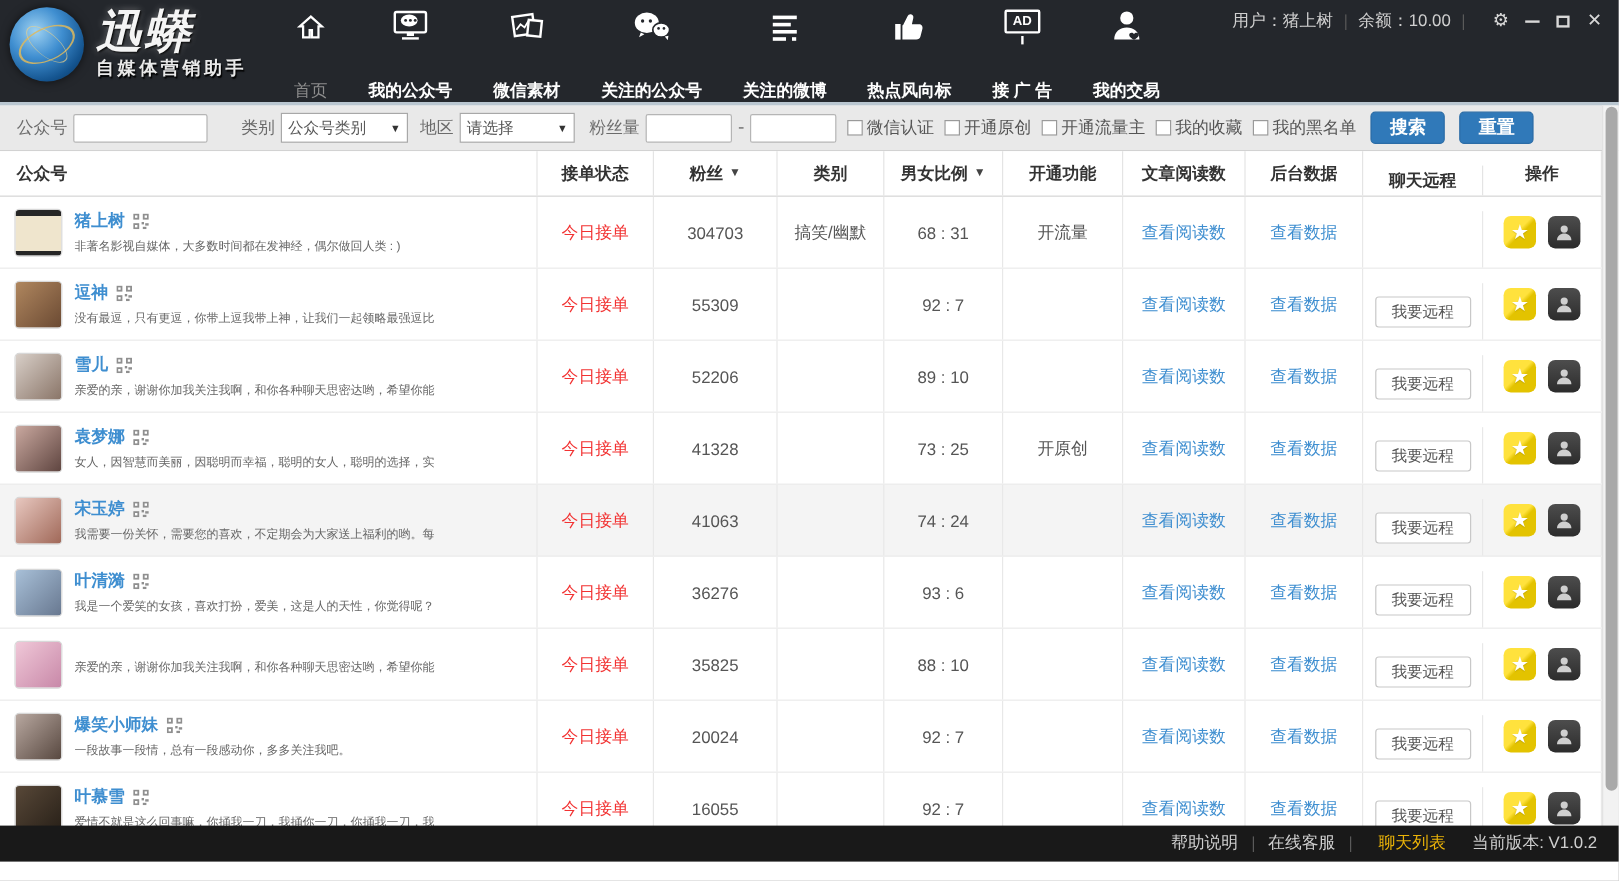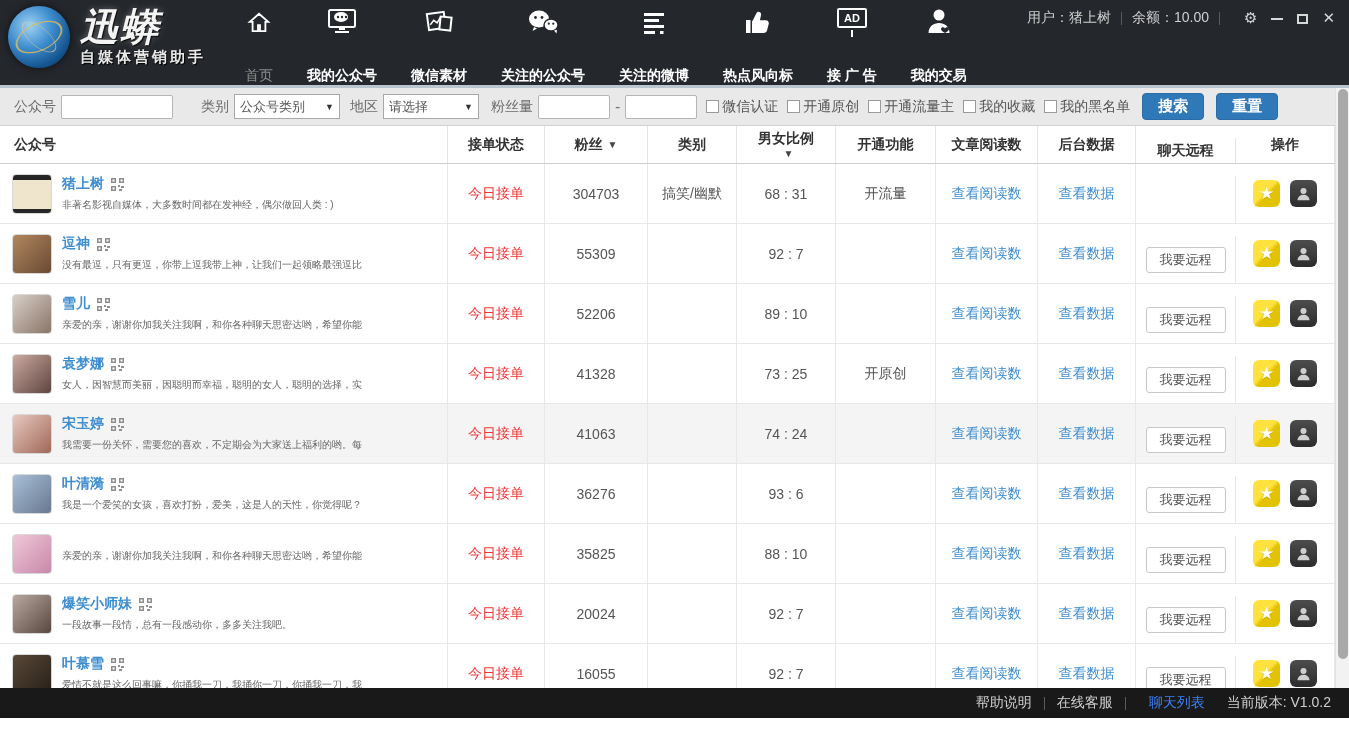--- a/index.html
+++ b/index.html
@@ -57,21 +57,21 @@
         border-right:1px solid #e4e4e4; }
   .th .sort { font-size:10px; margin-left:5px; color:#444; }
   .tr { display:flex; height:60px; border-bottom:1px solid #e8e8e8; background:#fff; }
   .tr.hl { background:#f4f4f4; }
   .td { display:flex; align-items:center; justify-content:center; border-right:1px solid #e8e8e8; font-size:14px; color:#555; }
 
   .col-account { width:448px; justify-content:flex-start; padding-left:12px; }
   .col-status  { width:97px; }
   .col-fans    { width:103px; }
   .col-cat     { width:89px; }
-  .col-ratio   { width:99px;flex-direction:column; }
+  .col-ratio   { width:99px; }
   .col-feature { width:100px; }
   .col-read    { width:102px; }
   .col-data    { width:98px; }
   .col-remote  { width:100px;margin-top:12px; }
   .col-ops     { flex:1; }
   .th.col-account { justify-content:flex-start; padding-left:14px; }
 
   .avatar { width:40px; height:40px; border-radius:4px; border:1px solid #d8d8d8; flex:none; }
   .av0 { background:linear-gradient(180deg,#262626 0 5px,#efe5cd 5px 34px,#262626 34px 40px); }
   .av1 { background:linear-gradient(135deg,#b0875f,#6b4a33); }
@@ -102,21 +102,21 @@
 
   
   .scrollbar { position:absolute; right:0; top:88px; width:14px; height:616px; background:#f2f2f2; border-left:1px solid #e2e2e2; }
   .scroll-thumb { position:absolute; top:1px; left:2px; width:10px; height:570px; background:#a9a9a9; border-radius:6px; }
 
   
   .footer { position:absolute; left:0; bottom:16px; width:1349px; height:30px; background:#191919; display:flex;
             align-items:center; justify-content:flex-end; padding-right:18px; font-size:14px; color:#cfcfcf;text-align:center; }
   .footer .fsep { width:1px; height:13px; background:#5a5a5a; margin:0 12px; }
   .footer .flink { cursor:pointer; }
-  .footer .chat { color:#3b82f6;padding-left:11px; }
+  .footer .chat { color:#eab308;padding-left:11px; }
   .footer .version { margin-left:22px; }
 </style>
 </head>
 <body>
 
 <div class="window">
 
   <div class="topbar">
     <div class="brand">
       <div class="globe">

